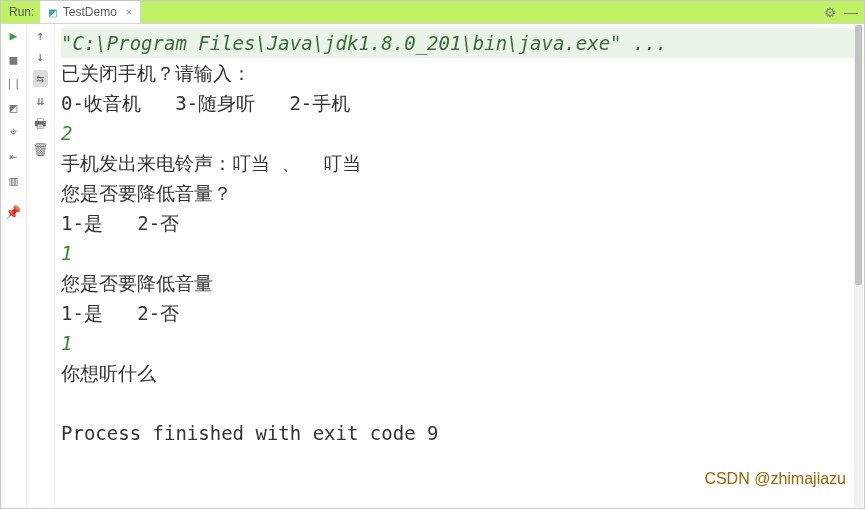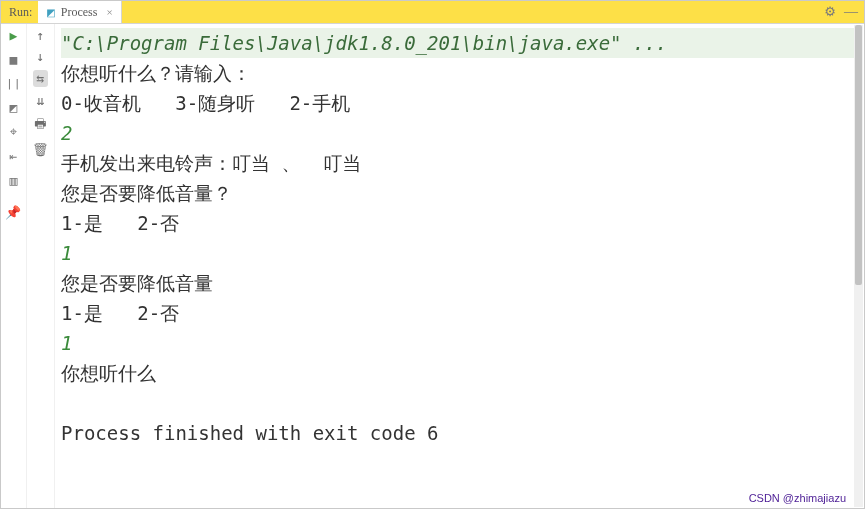--- a/index.html
+++ b/index.html
@@ -1,17 +1,17 @@
 <!DOCTYPE html>
 <html><head>
 <meta charset="utf-8">
 <style>
 html,body{margin:0;padding:0;width:865px;height:509px;background:#fff;font-family:Menlo,Consolas,"DejaVu Sans Mono",monospace;font-size:13px;overflow:hidden}
 .window{display:flex;flex-direction:column;width:100%;height:100%;border:1px solid #c9c9c9;box-sizing:border-box}
-.titlebar{height:22px;display:flex;align-items:center;border-bottom:1px solid #d4d4d4;background:#fde047;font-family:Liberation Serif, serif;font-size:12px;color:#5a5a5a}
+.titlebar{height:22px;display:flex;align-items:center;border-bottom:1px solid #d4d4d4;background:#bef264;font-family:Liberation Sans, sans-serif;font-size:12px;color:#5a5a5a}
 .title-label{padding:0 6px 0 8px}
 .tab{height:100%;display:flex;align-items:center;padding:0 8px;border-right:1px solid #d4d4d4;background:#fff;gap:5px}
 .tab-icon{font-size:10px;color:#40a0c0}
 .tab-close{color:#8a8a8a;font-size:11px;margin-left:4px}
 .titlebar-right{margin-left:auto;display:flex;align-items:center;gap:8px;padding-right:6px;color:#7a7a7a}
 .gear{font-size:13px}
 .hide{font-size:14px;line-height:0}
 .body{flex:1;display:flex;min-height:0}
 .left-gutter{width:26px;background:#fff;border-right:1px solid #f0f0f0;display:flex;flex-direction:column;align-items:center;padding-top:4px;gap:9px;color:#7a7a7a}
 .left-gutter .ic{font-size:13px;cursor:pointer}
@@ -21,31 +21,31 @@
 .side-col .sel{background:#dcdcdc;border-radius:3px;padding:1px 4px}
 .console{flex:1;overflow:auto;padding:4px 6px 4px 6px;font-size:19px;line-height:30px;font-family:Consolas,"Microsoft YaHei",monospace;color:#333}
 .console pre{margin:0;white-space:pre;font-family:inherit}
 .cmd{background:#eaf3e8;color:#3a6b3a;font-style:italic}
 .inp{color:#3a8a3a;font-style:italic}
 .exit{color:#333}
 .console,.side-col,.left-gutter{box-sizing:border-box}
 .scrollbar{position:absolute;right:1px;top:24px;bottom:1px;width:9px;background:#f0f0f0}
 .scrollbar-thumb{position:absolute;left:1px;right:1px;top:0;height:260px;background:#c2c2c2;border-radius:2px}
 .window{position:relative}
-.watermark{position:absolute;right:18px;bottom:4px;color:#4c1d95;font-family:"Segoe UI",Arial,sans-serif;font-size:11px;pointer-events:none}
+.watermark{position:absolute;right:18px;bottom:20px;color:#a16207;font-family:"Segoe UI",Arial,sans-serif;font-size:16px;pointer-events:none}
 </style>
 </head>
 <body>
 
 <div class="window">
   <div class="titlebar">
     <span class="title-label">Run:</span>
     <div class="tab">
       <span class="tab-icon">◩</span>
-      <span>Process</span>
+      <span>TestDemo</span>
       <span class="tab-close">×</span>
     </div>
     <div class="titlebar-right">
       <span class="gear">⚙</span>
       <span class="hide">—</span>
     </div>
   </div>
   <div class="body">
     <div class="left-gutter">
       <span class="ic play">▶</span>
@@ -60,32 +60,32 @@
     <div class="side-col">
       <span class="ic">↑</span>
       <span class="ic">↓</span>
       <span class="ic sel">⇆</span>
       <span class="ic">⇊</span>
       <span class="ic">🖶</span>
       <span class="ic">🗑</span>
     </div>
     <div class="console" id="console">
         <pre class="cmd">"C:\Program Files\Java\jdk1.8.0_201\bin\java.exe" ...</pre>
-        <pre>你想听什么？请输入：</pre>
+        <pre>已关闭手机？请输入：</pre>
         <pre>0-收音机   3-随身听   2-手机</pre>
         <pre class="inp">2</pre>
         <pre>手机发出来电铃声：叮当 、  叮当</pre>
         <pre>您是否要降低音量？</pre>
         <pre>1-是   2-否</pre>
         <pre class="inp">1</pre>
         <pre>您是否要降低音量</pre>
         <pre>1-是   2-否</pre>
         <pre class="inp">1</pre>
         <pre>你想听什么</pre>
         <pre>&nbsp;</pre>
-        <pre class="exit">Process finished with exit code 6</pre>
+        <pre class="exit">Process finished with exit code 9</pre>
       </div>
   </div>
   <div class="scrollbar">
     <div class="scrollbar-thumb"></div>
   </div>
   <div class="watermark">CSDN @zhimajiazu</div>
 </div>
 
 </body></html>

